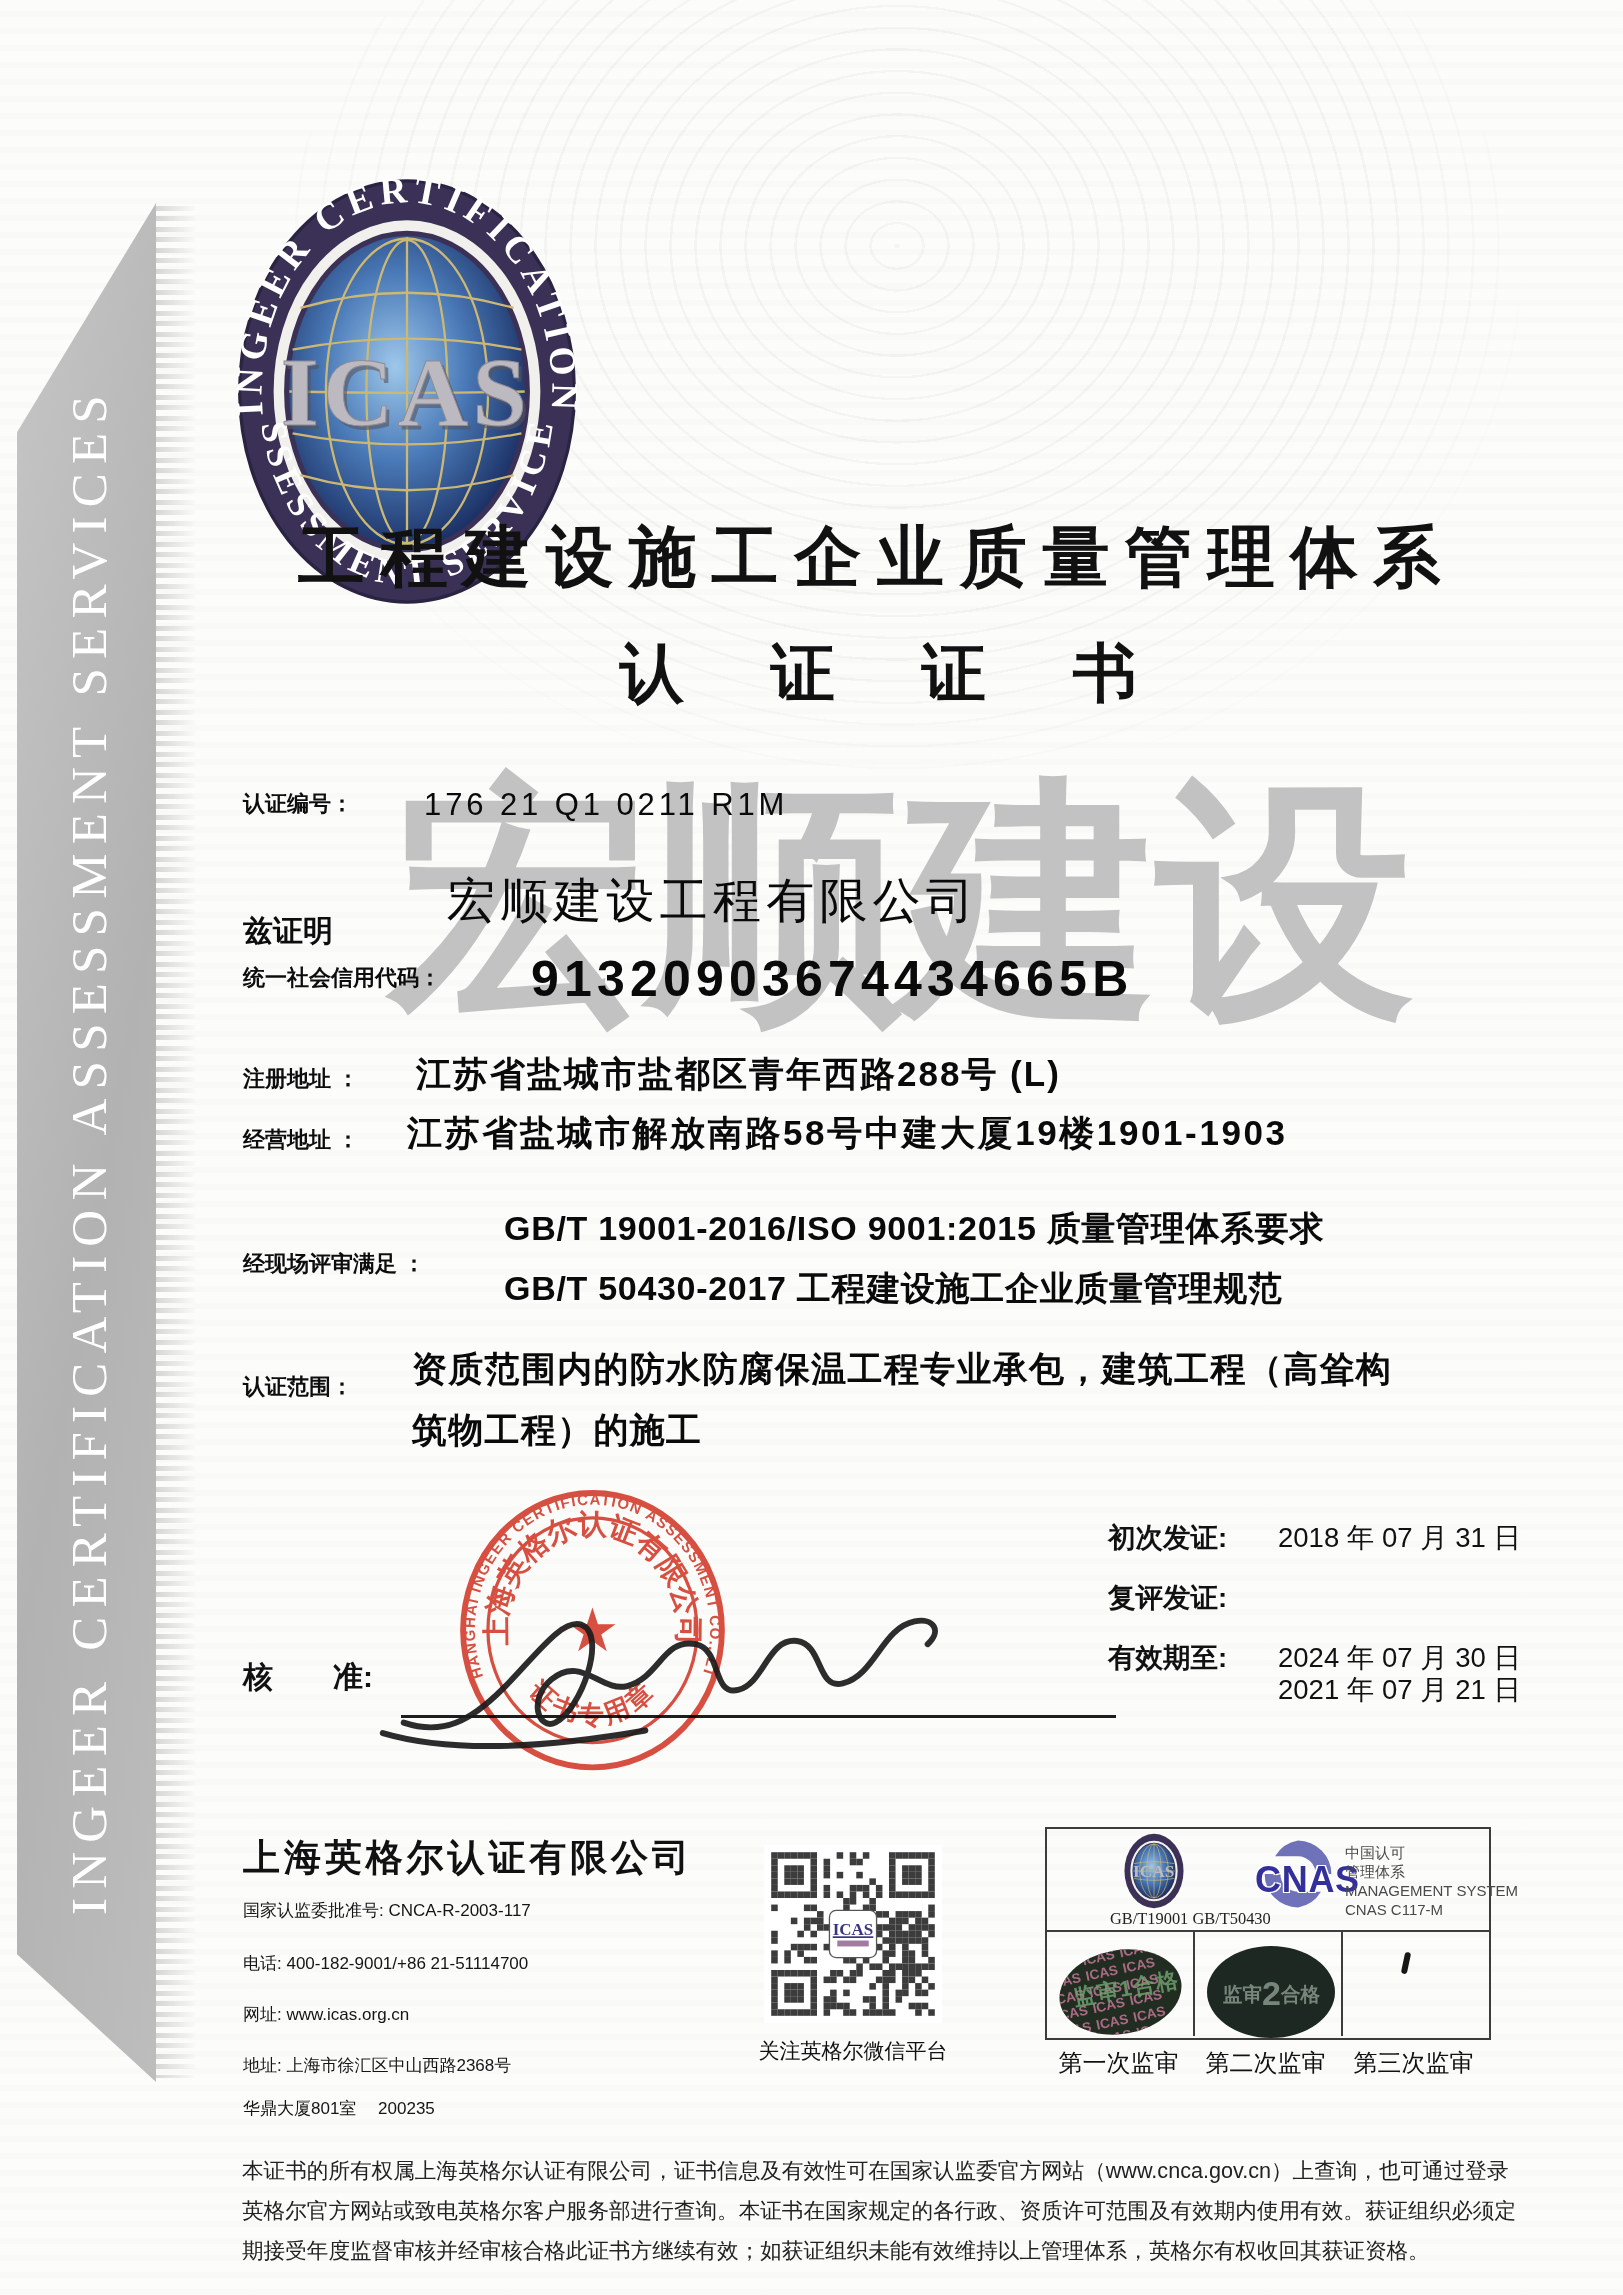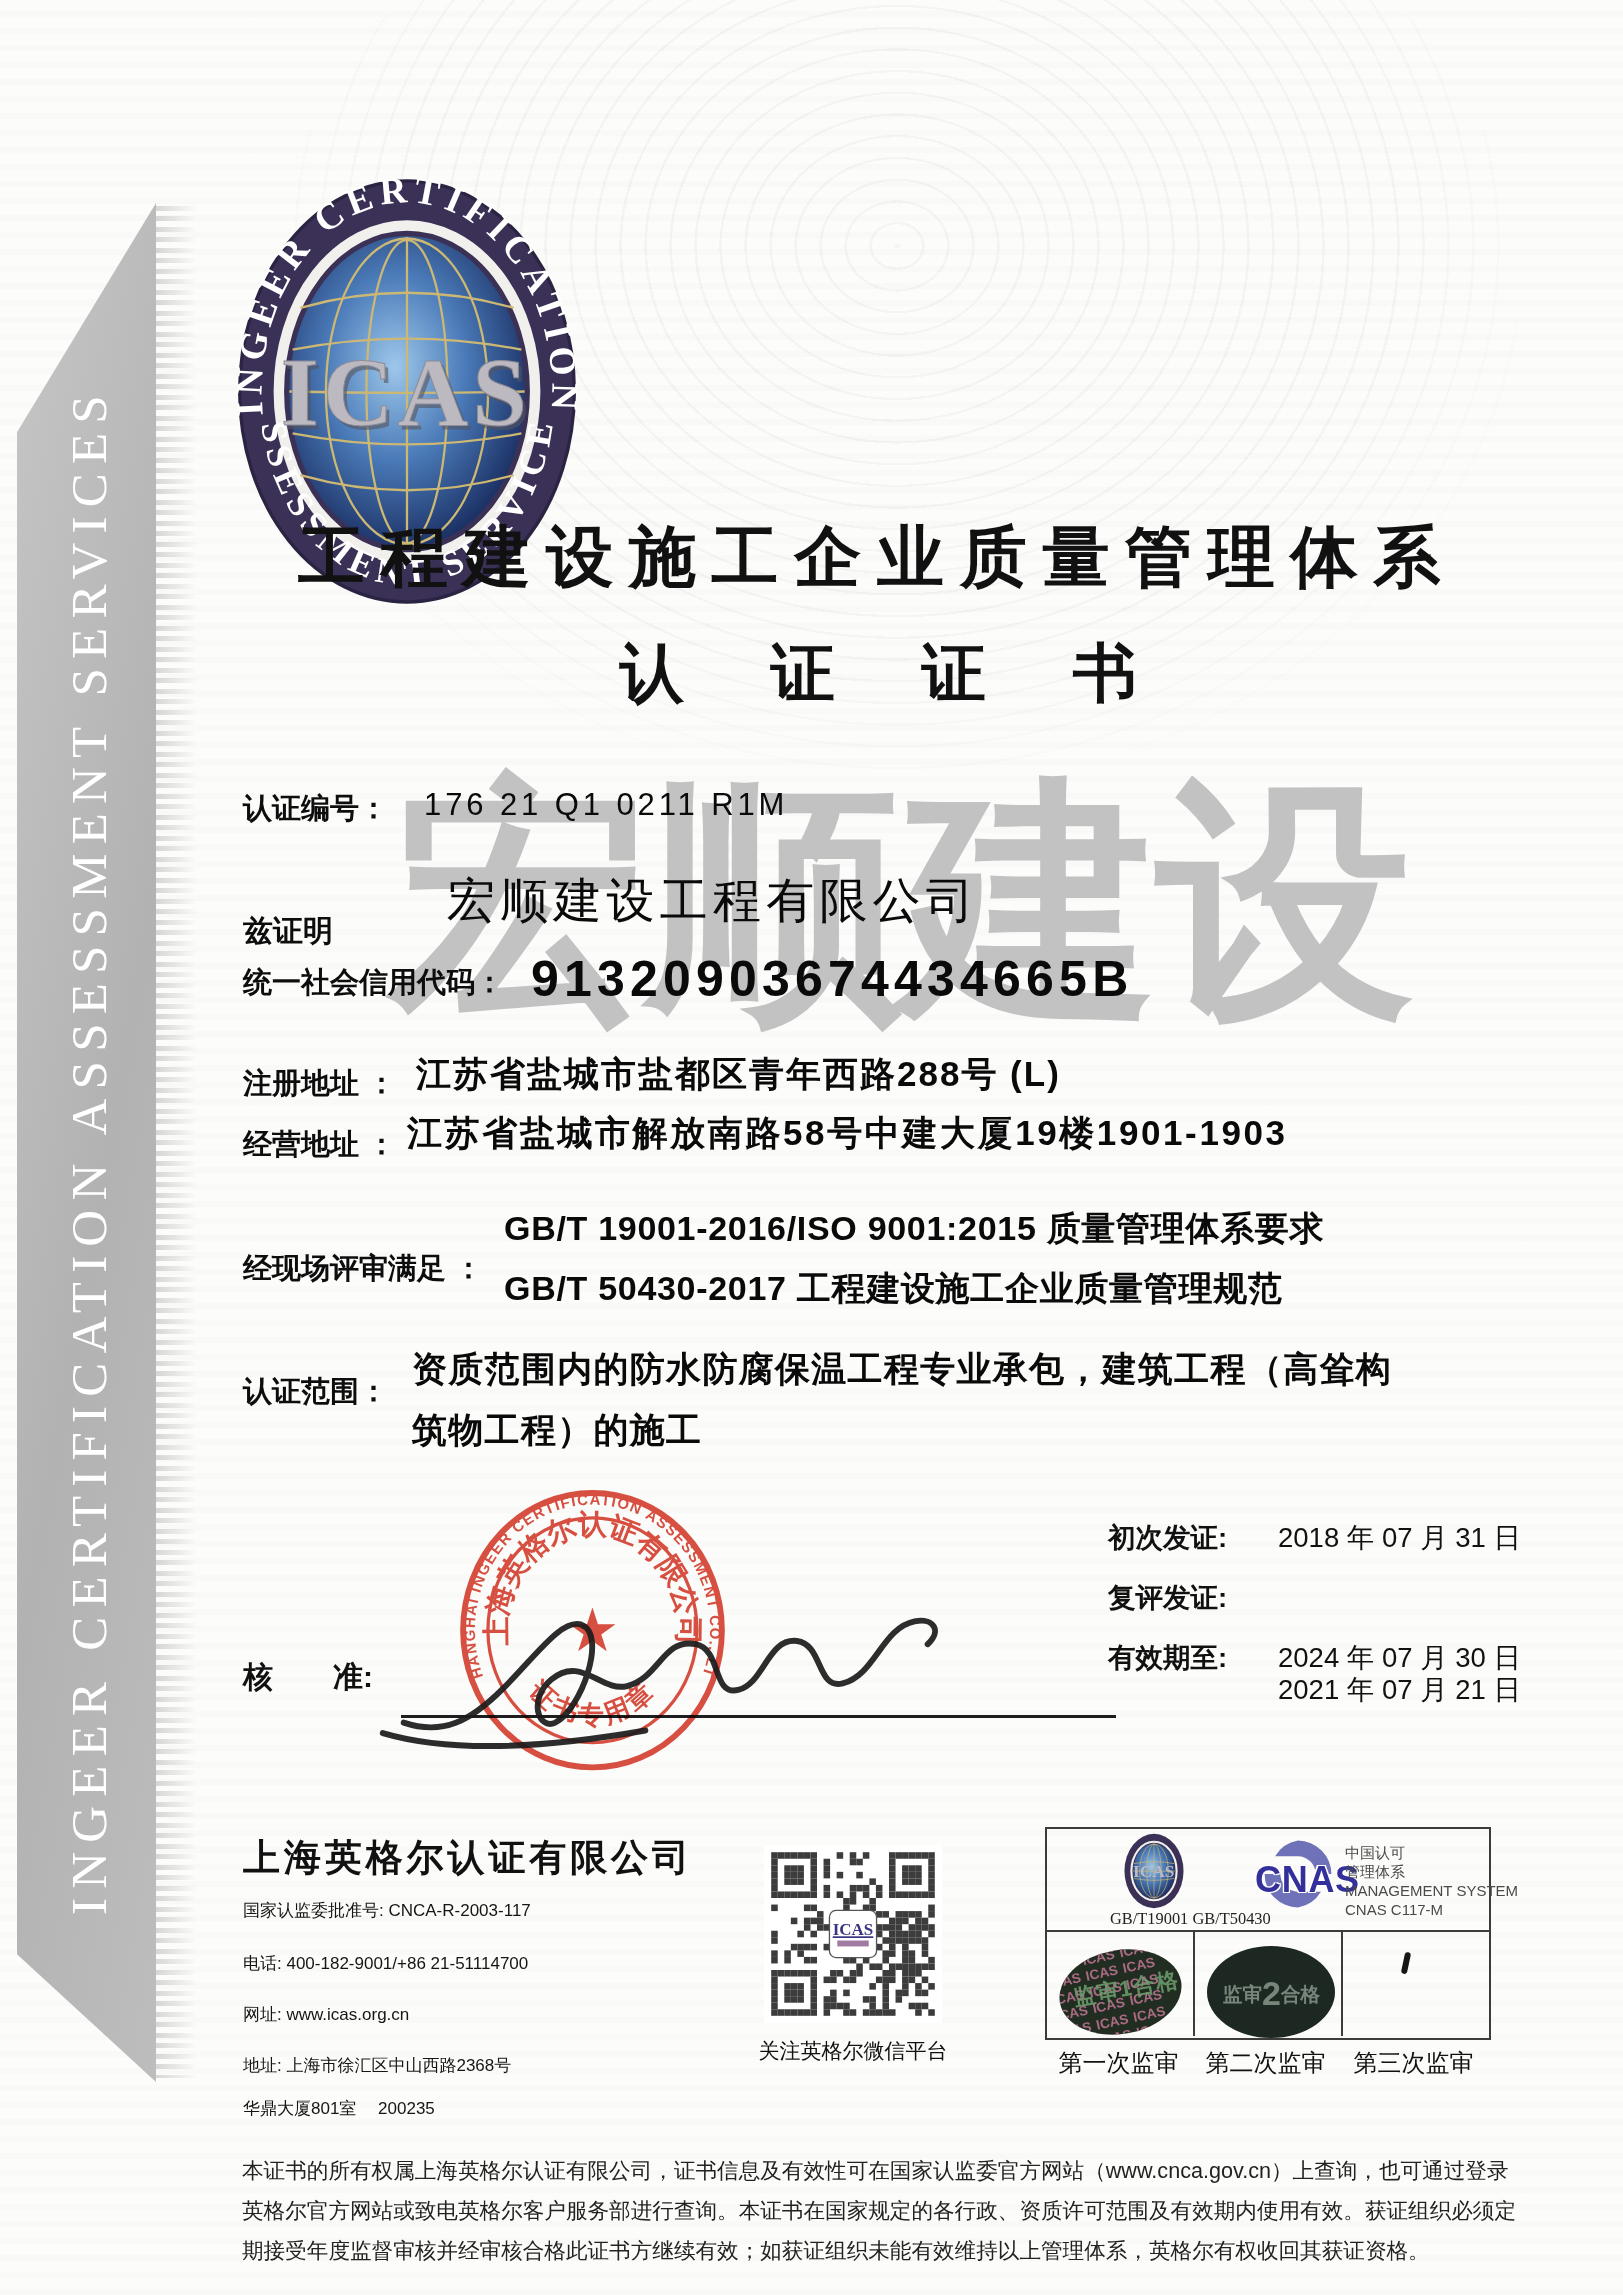--- a/index.html
+++ b/index.html
@@ -31,21 +31,21 @@
   .wm-sub{position:absolute;left:406px;top:1121px;width:982px;font-size:128px;font-weight:400;
         color:#c9c9c9;letter-spacing:30px;white-space:nowrap;z-index:1;}
   .content{position:absolute;inset:0;z-index:2;}
   
   .seal-svg text{font-family:"Liberation Serif","DejaVu Serif",serif;}
   
   .title1{position:absolute;left:157px;top:512px;width:1440px;text-align:center;
         font-size:67px;font-weight:700;letter-spacing:15.7px;white-space:nowrap;}
   .title2{position:absolute;left:157px;top:630px;width:1466px;text-align:center;
         font-size:64px;font-weight:700;letter-spacing:23.6px;word-spacing:22px;white-space:nowrap;}
-  .lbl{position:absolute;font-size:29px;font-weight:600;color:#0d0d0d;white-space:pre;}
+  .lbl{position:absolute;font-size:22px;font-weight:600;color:#0d0d0d;white-space:pre;}
   .val{position:absolute;white-space:nowrap;color:#0a0a0a;}
   .cert-no{font-size:31px;letter-spacing:3.9px;font-weight:500;}
   .company{font-size:48px;font-weight:400;letter-spacing:5.2px;margin-left:36px;}
   .credit{font-size:50px;font-weight:700;letter-spacing:5.2px;}
   .addr{font-size:35px;font-weight:700;letter-spacing:2px;}
   .std{font-size:34px;font-weight:600;letter-spacing:0.7px;}
   .scope{font-size:35px;font-weight:700;letter-spacing:1.3px;}
   .date-lbl{position:absolute;left:1108px;font-size:27.5px;font-weight:600;white-space:nowrap;}
   .date-val{position:absolute;left:1278px;font-size:27.5px;font-weight:500;white-space:nowrap;}
   .approve-lbl{position:absolute;left:243px;top:1657px;font-size:30px;font-weight:600;white-space:pre;}

